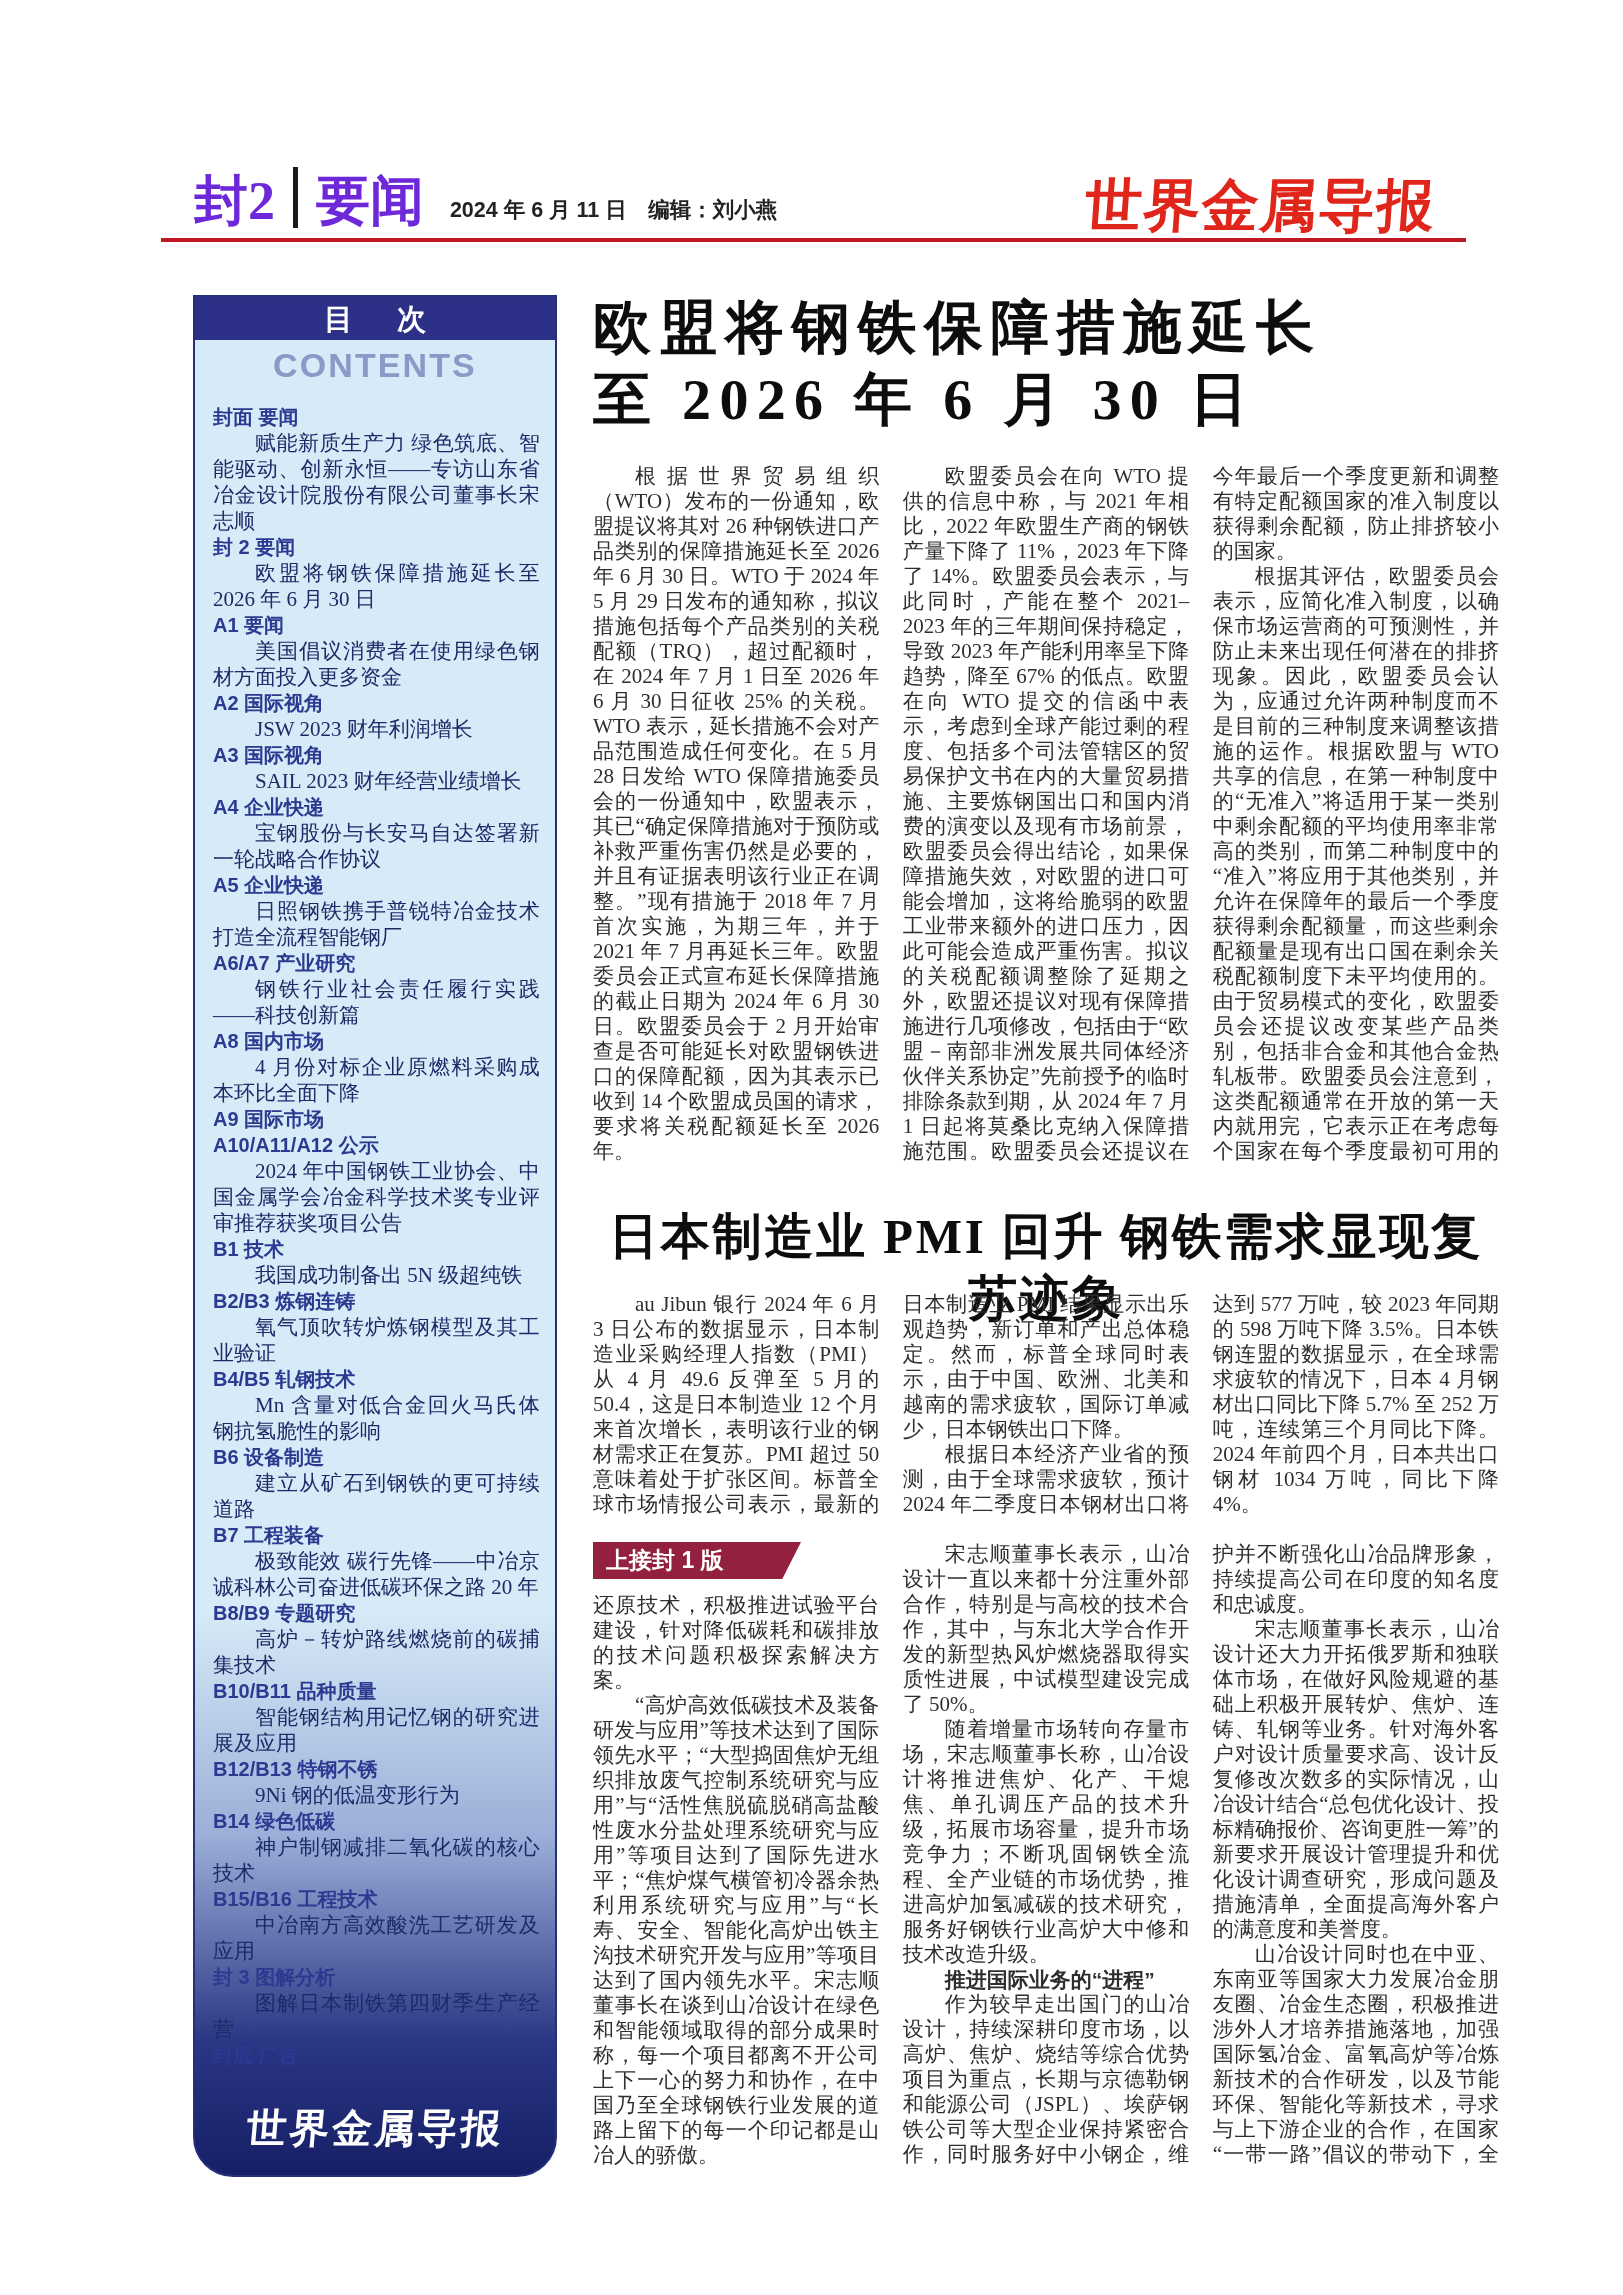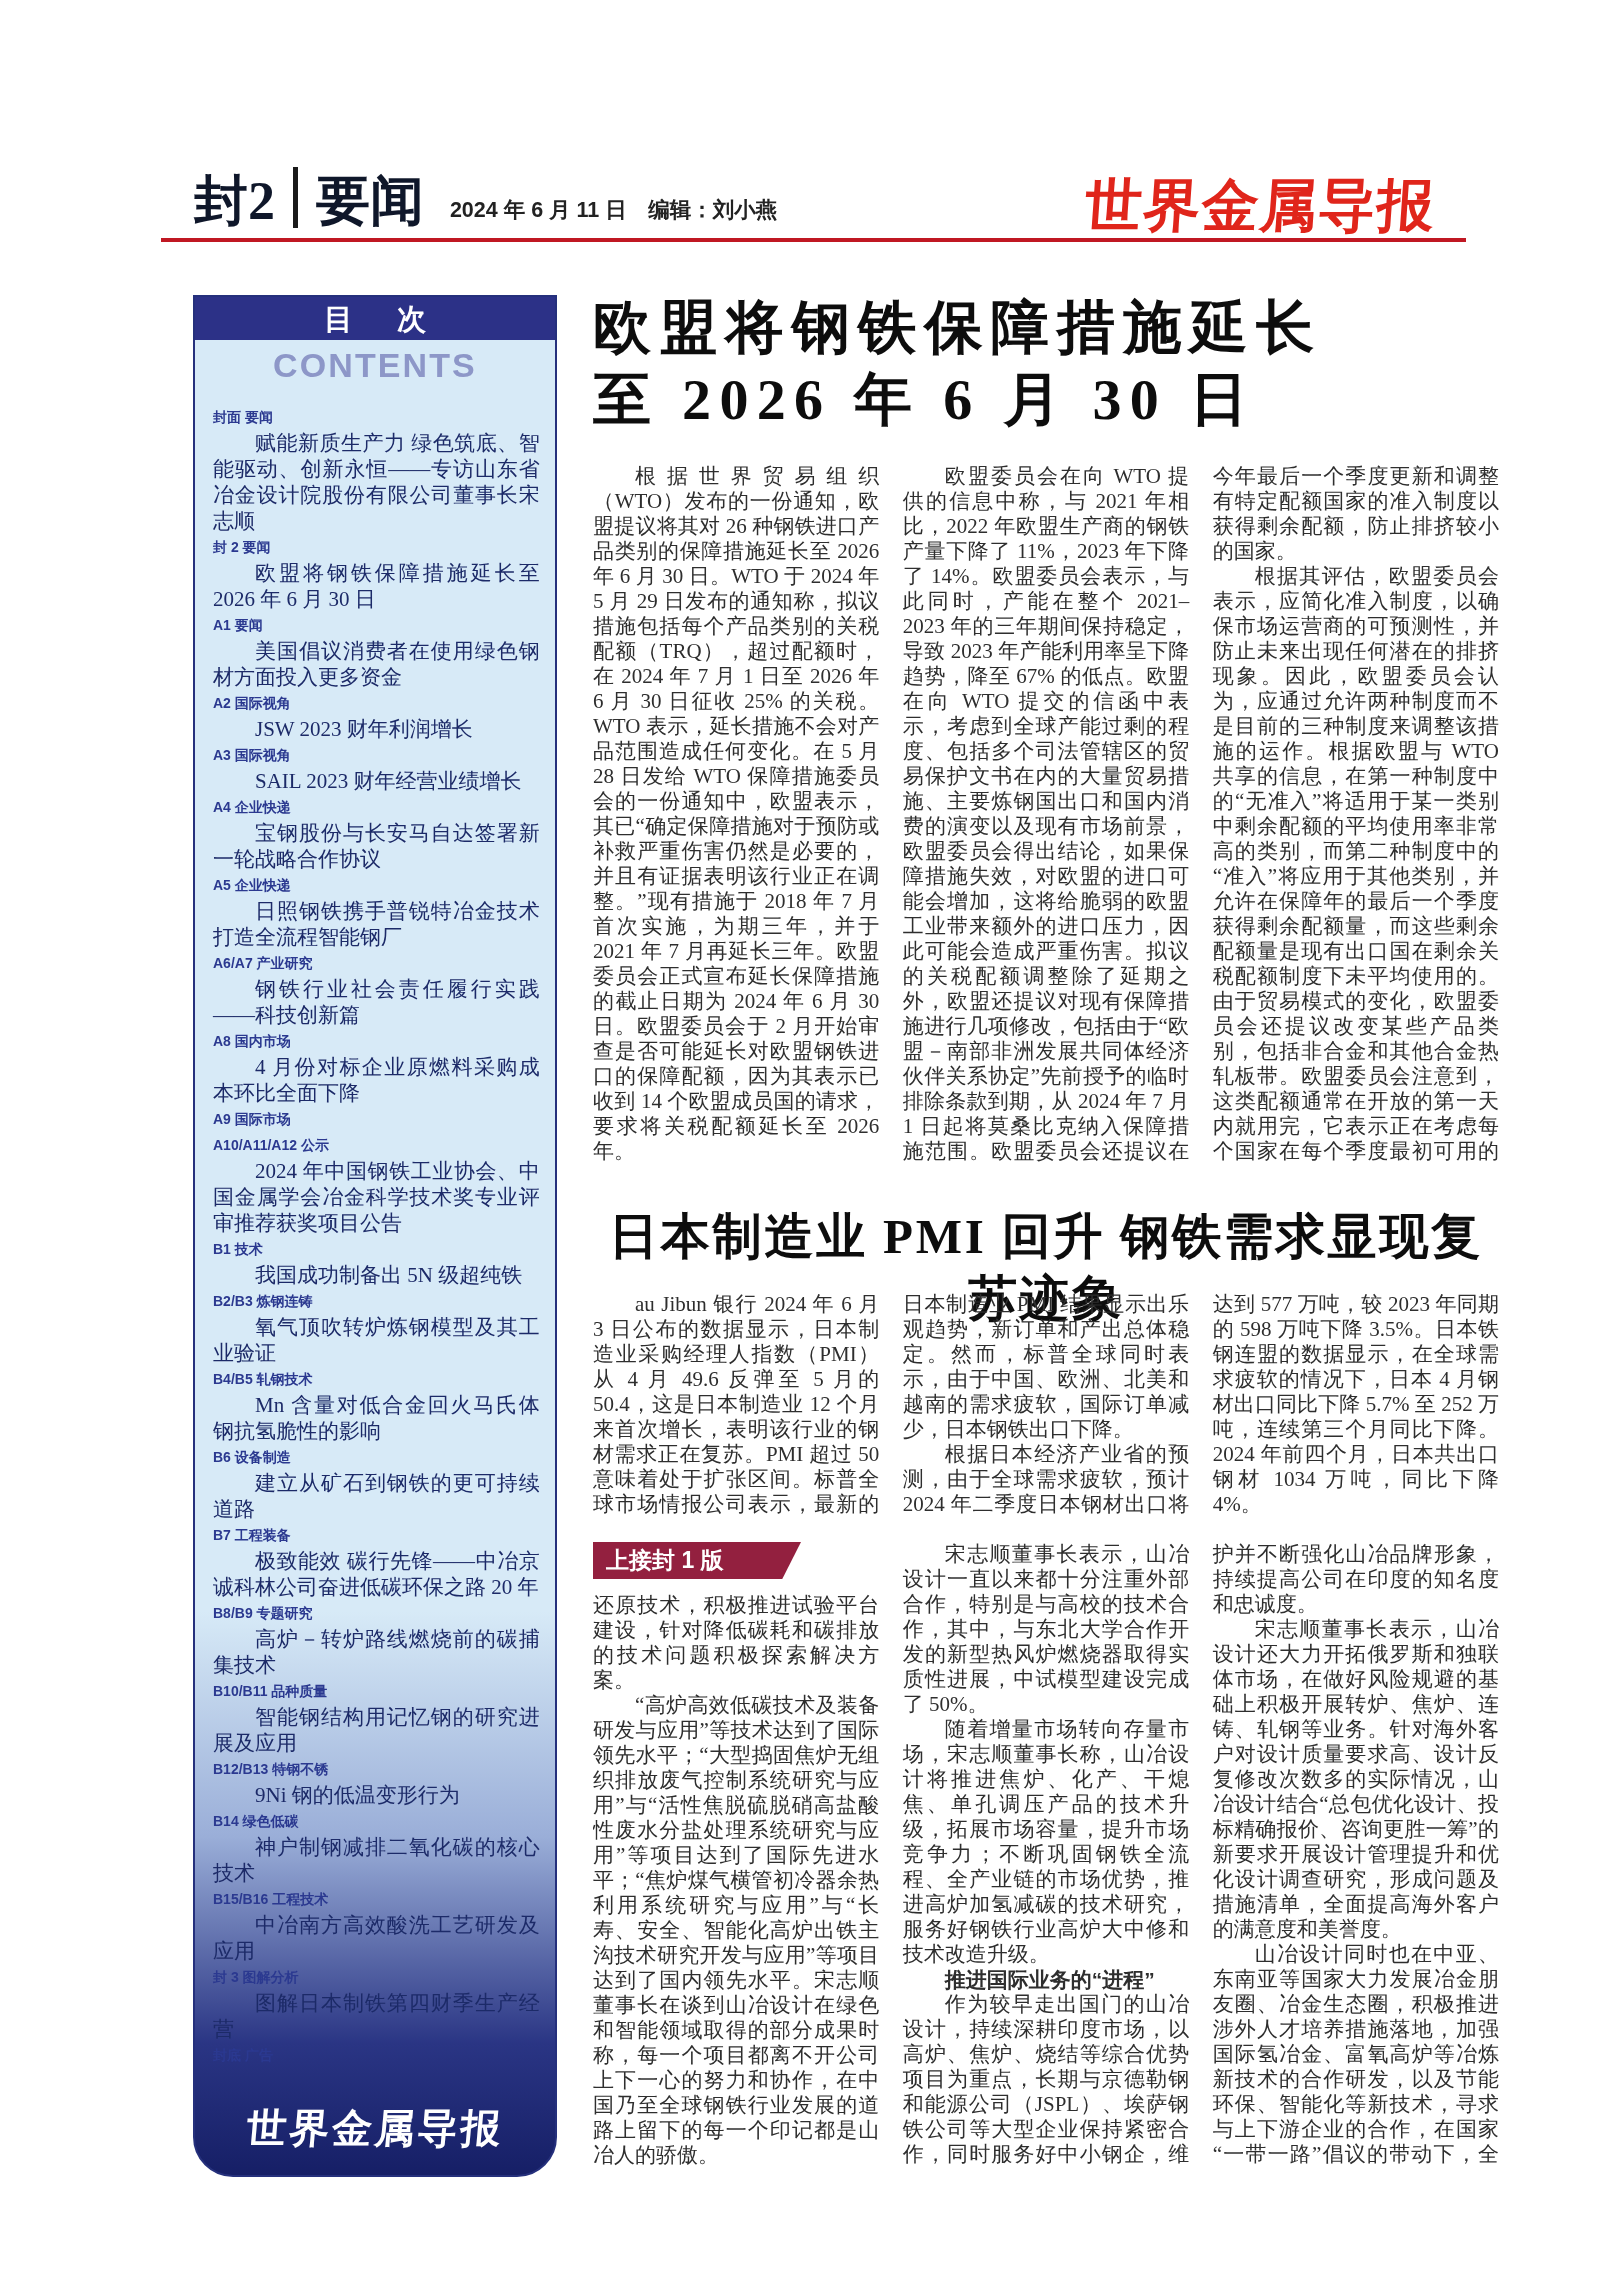--- a/index.html
+++ b/index.html
@@ -4,39 +4,39 @@
 <style>
   * { margin:0; padding:0; box-sizing:border-box; }
   body { background:#ffffff; font-family:"Liberation Serif","DejaVu Serif",serif; }
   .page { position:relative; width:1624px; height:2295px; background:#fff; overflow:hidden; }
 
   
   .masthead { position:absolute; left:161px; top:167px; width:1305px; height:75px;
               border-bottom:4.2px solid #c01823; }
   .mast-left { position:absolute; left:33px; bottom:9.7px; display:flex; align-items:flex-end; }
   .page-label, .section-label { font-family:"Liberation Serif","DejaVu Serif",serif;
-              font-weight:bold; font-size:54px; line-height:54px; color:#0f172a;text-align:center; }
+              font-weight:bold; font-size:54px; line-height:54px; color:#6d28d9;text-align:center; }
   .mast-divider { width:4.9px; height:61px; background:#1a1a1a; margin:0 18px; align-self:flex-end; }
   .date-editor { font-family:"Liberation Sans","DejaVu Sans",sans-serif; font-weight:bold;
               font-size:21.5px; color:#222; margin-left:26px; padding-bottom:4.2px; }
   .brand-logo { position:absolute; right:31px; bottom:4.2px; color:#e0251b;
               font-weight:bold; font-size:57px; line-height:57px; letter-spacing:1.4px;
               transform:skewX(-4deg); font-family:"Liberation Serif","DejaVu Serif",serif; }
 
   
   .sidebar { position:absolute; left:193px; top:295px; width:364px; height:1882px;
              border:2.8px solid #25307c; border-radius:0 0 40px 40px; overflow:hidden;
              background:linear-gradient(180deg,#d7eaf7 0%,#d7eaf7 70%,#9aaed8 82%,#2a3584 93%,#161f66 100%); }
   .sidebar-header { background:#2c3187; height:43px; display:flex; align-items:flex-end; justify-content:center; }
   .sidebar-title { color:#ffffff; font-weight:bold; font-size:29px; letter-spacing:18px; text-indent:18px;
              font-family:"Liberation Sans","DejaVu Sans",sans-serif; }
   .sidebar-subtitle { color:#8d97c8; text-align:center; font-weight:bold; font-size:34px;
              letter-spacing:2.1px; margin-top:6px; font-family:"Liberation Sans","DejaVu Sans",sans-serif; }
   .toc { padding:19.4px 15.3px 0 18px; }
-  .toc-section { color:#2b3990; font-weight:bold; font-size:14px; line-height:26px;
+  .toc-section { color:#2b3990; font-weight:bold; font-size:20px; line-height:26px;
              font-family:"Liberation Sans","DejaVu Sans",sans-serif; }
   .toc-title { color:#1c2a68; font-size:21px; line-height:26px; text-indent:2em; text-align:justify; }
   .sidebar-footer-logo { position:absolute; left:0; right:0; bottom:19.4px; text-align:center;
              color:#ffffff; font-weight:bold; font-size:40px; letter-spacing:2.8px;
              transform:skewX(-5deg); }
 
   
   .headline1 { position:absolute; left:593px; top:292px; width:906px; text-align:left;
              font-weight:bold; color:#0d0d0d; font-size:58px; line-height:72px; letter-spacing:8.3px; }
   .article-body { position:absolute; left:593px; width:906px; column-count:3; column-gap:23.6px;

